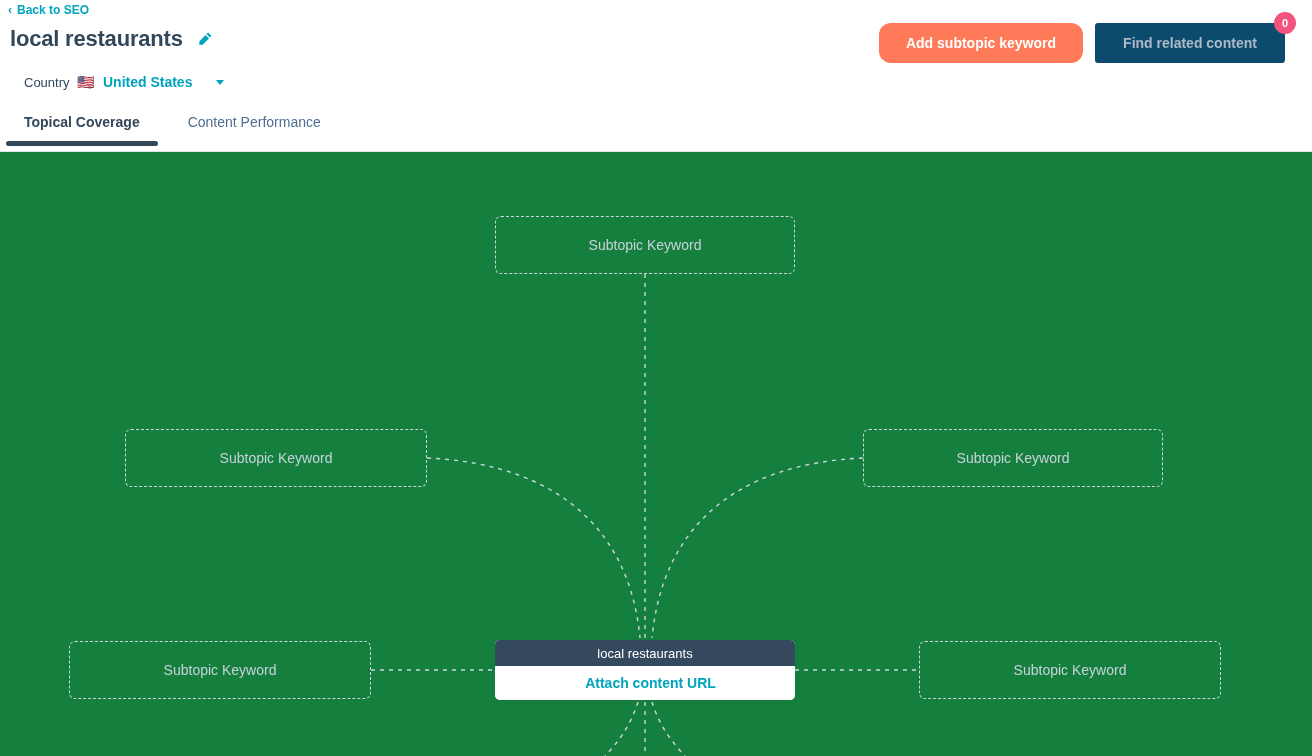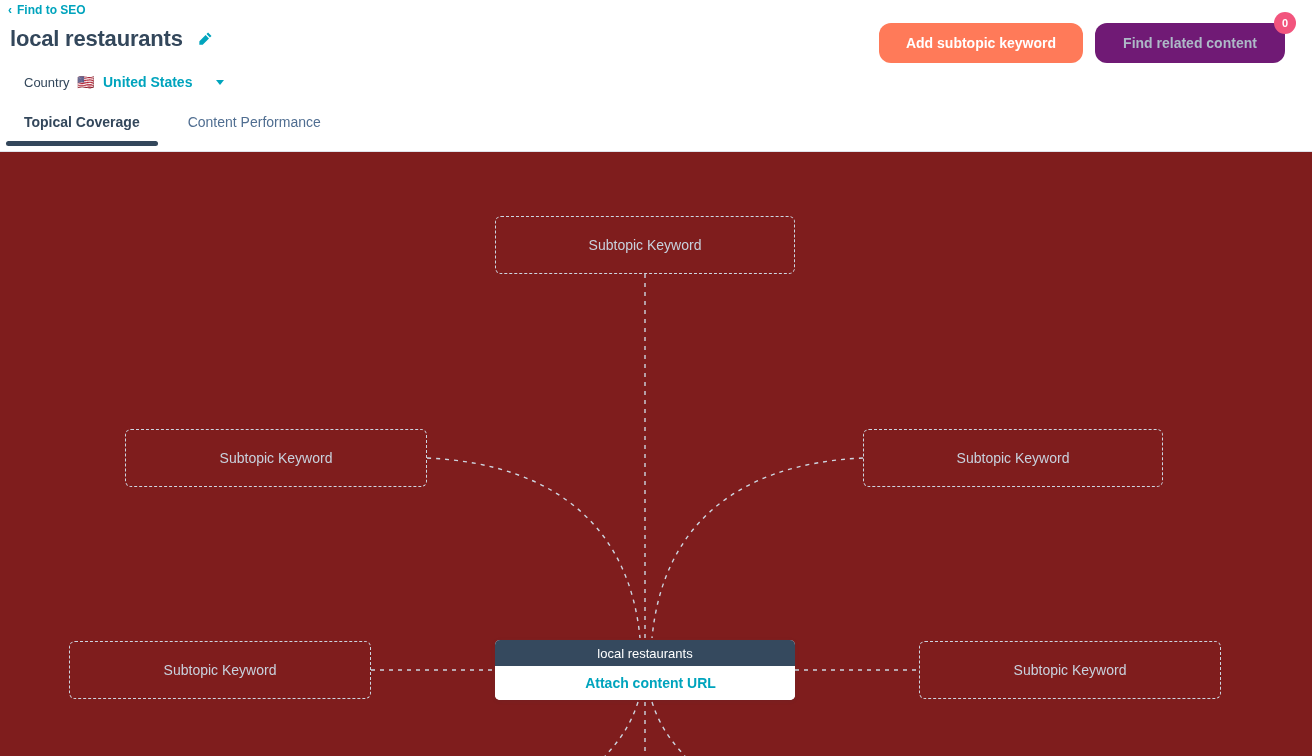--- a/index.html
+++ b/index.html
@@ -59,22 +59,22 @@
     width: 204px; height: 40px;
     background: #ff7a59; color: #ffffff;
     border: none; border-radius: 12px;
     font-family: "Liberation Sans", sans-serif;
     font-size: 14px; font-weight: bold;
     cursor: pointer;
   }
   .btn-disabled-wrap { position: absolute; left: 1095px; top: 23px; }
   .btn-disabled {
     width: 190px; height: 40px;
-    background: #701a75; color: #adb9c7;
-    border: none; border-radius: 12px;
+    background: #0c4a6e; color: #adb9c7;
+    border: none; border-radius: 3px;
     font-family: "Liberation Sans", sans-serif;
     font-size: 14px; font-weight: bold;
     cursor: default;
   }
   .count-badge {
     position: absolute; right: -11px; top: -11px;
     width: 22px; height: 22px; border-radius: 50%;
     background: #f2547d; color: #ffffff;
     font-size: 11px; font-weight: bold;
     display: flex; align-items: center; justify-content: center;
@@ -95,21 +95,21 @@
   .tab.active::after {
     content: ""; position: absolute;
     left: 6px; right: 6px; bottom: 0;
     height: 5px; background: #33475b; border-radius: 3px;
   }
 
   
   .canvas {
     position: absolute; left: 0; top: 152px;
     width: 1312px; height: 604px;
-    background: #7f1d1d;
+    background: #15803d;
     overflow: hidden;
   }
   .edges { position: absolute; left: 0; top: 0; width: 1312px; height: 604px; }
 
   .node-placeholder {
     position: absolute;
     border: 1px dashed #cdd5e0;
     border-radius: 6px;
     background: transparent;
     display: flex; align-items: center; justify-content: center;
@@ -138,21 +138,21 @@
     padding-left: 11px;
   }
 </style>
 </head>
 <body>
 
 <div class="header">
 
   <a class="back-link">
     <span class="back-chevron">‹</span>
-    <span>Find to SEO</span>
+    <span>Back to SEO</span>
   </a>
 
   <div class="title-row">
     <span class="page-title">local restaurants</span>
     <span class="edit-pencil">
       <svg width="16" height="16" viewBox="0 0 16 16">
         <path d="M11.1 1.5l3.4 3.4-1.6 1.6-3.4-3.4zM8.6 4L12 7.4l-6.3 6.3-3.4.1.1-3.5z" fill="#00a4bd"></path>
       </svg>
     </span>
   </div>

